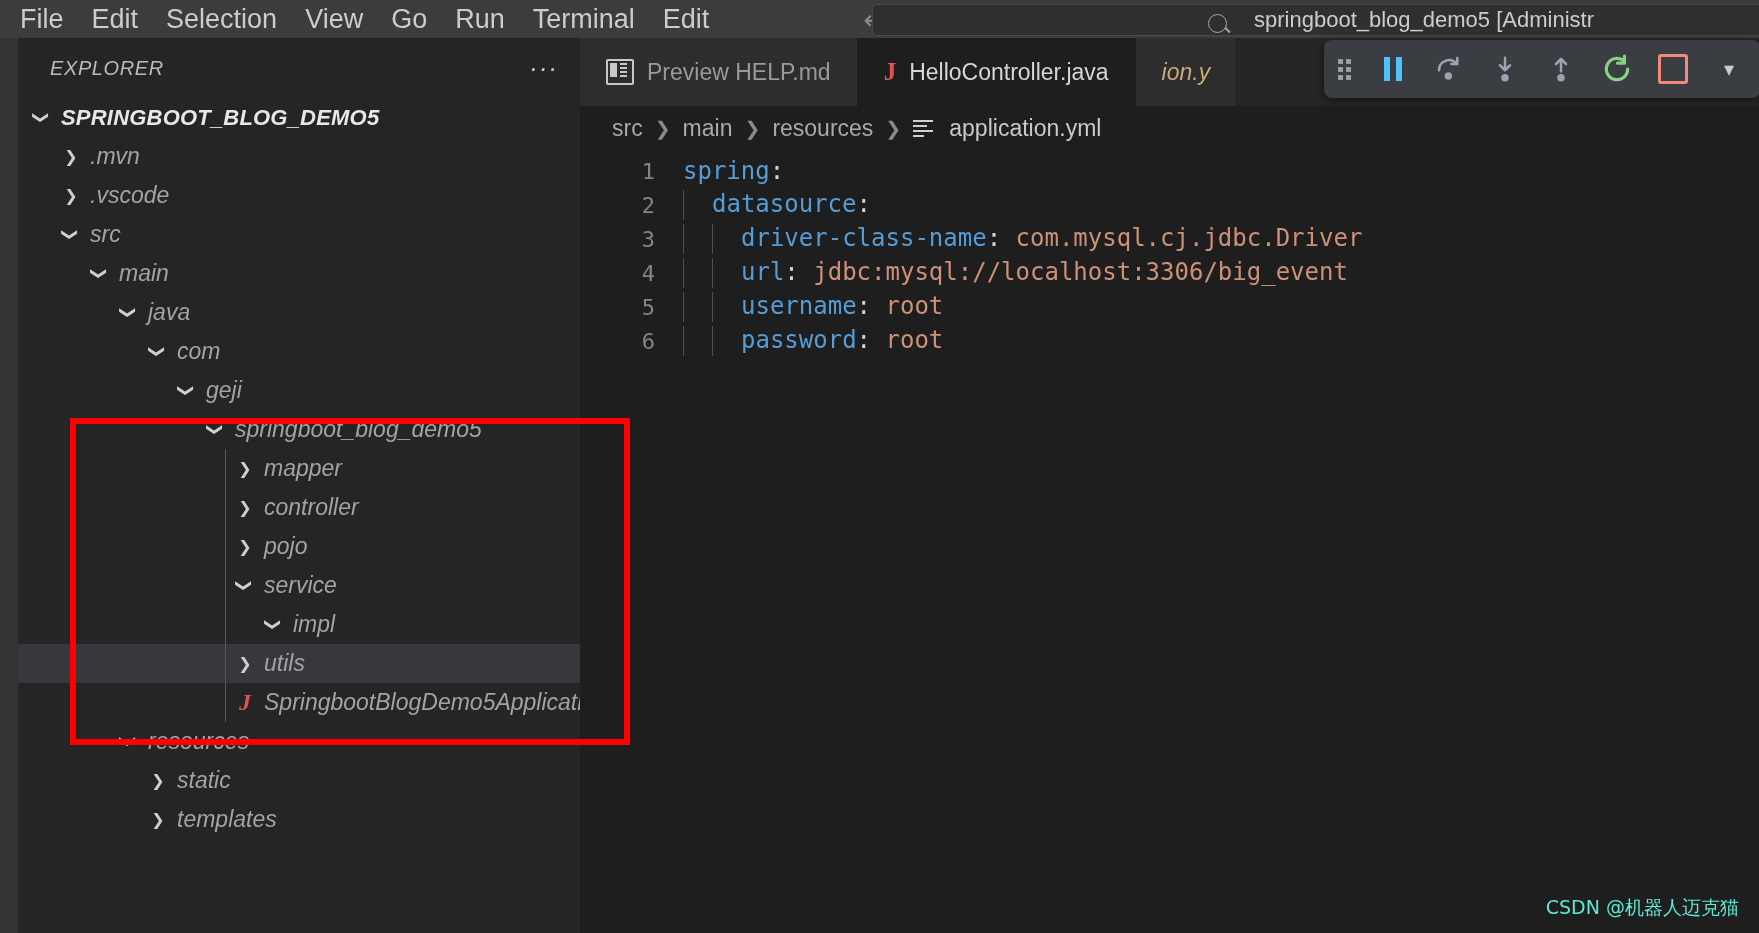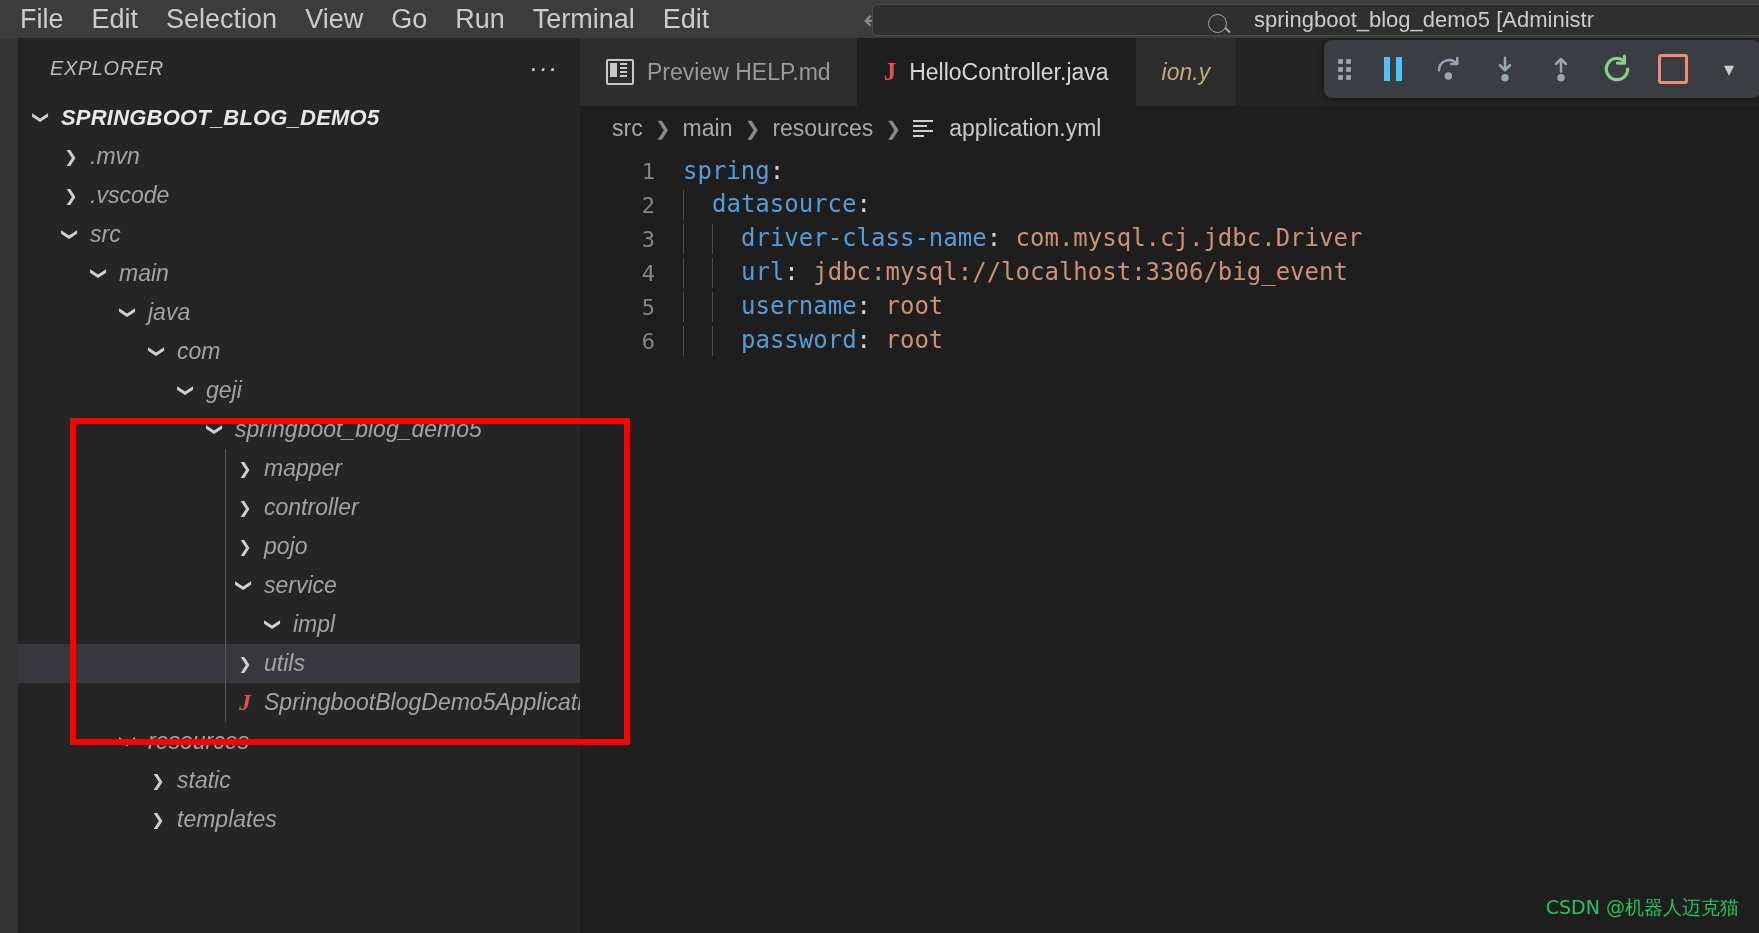--- a/index.html
+++ b/index.html
@@ -243,21 +243,21 @@
     display: inline-block; width: 1px; height: 30px;
     background: #50504f; margin-right: 0;
     vertical-align: middle;
   }
   .k { color: #569cd6; }
   .p { color: #d4d4d4; }
   .v { color: #ce9178; }
 
   .watermark {
     position: absolute; right: 20px; bottom: 12px;
-    color: #22c55e; font-size: 19px;
+    color: #5eead4; font-size: 19px;
     font-family: "DejaVu Sans", sans-serif;
     z-index: 40;
   }
 </style>
 </head>
 <body>
 
 <div id="app">
 
   <div class="titlebar">

